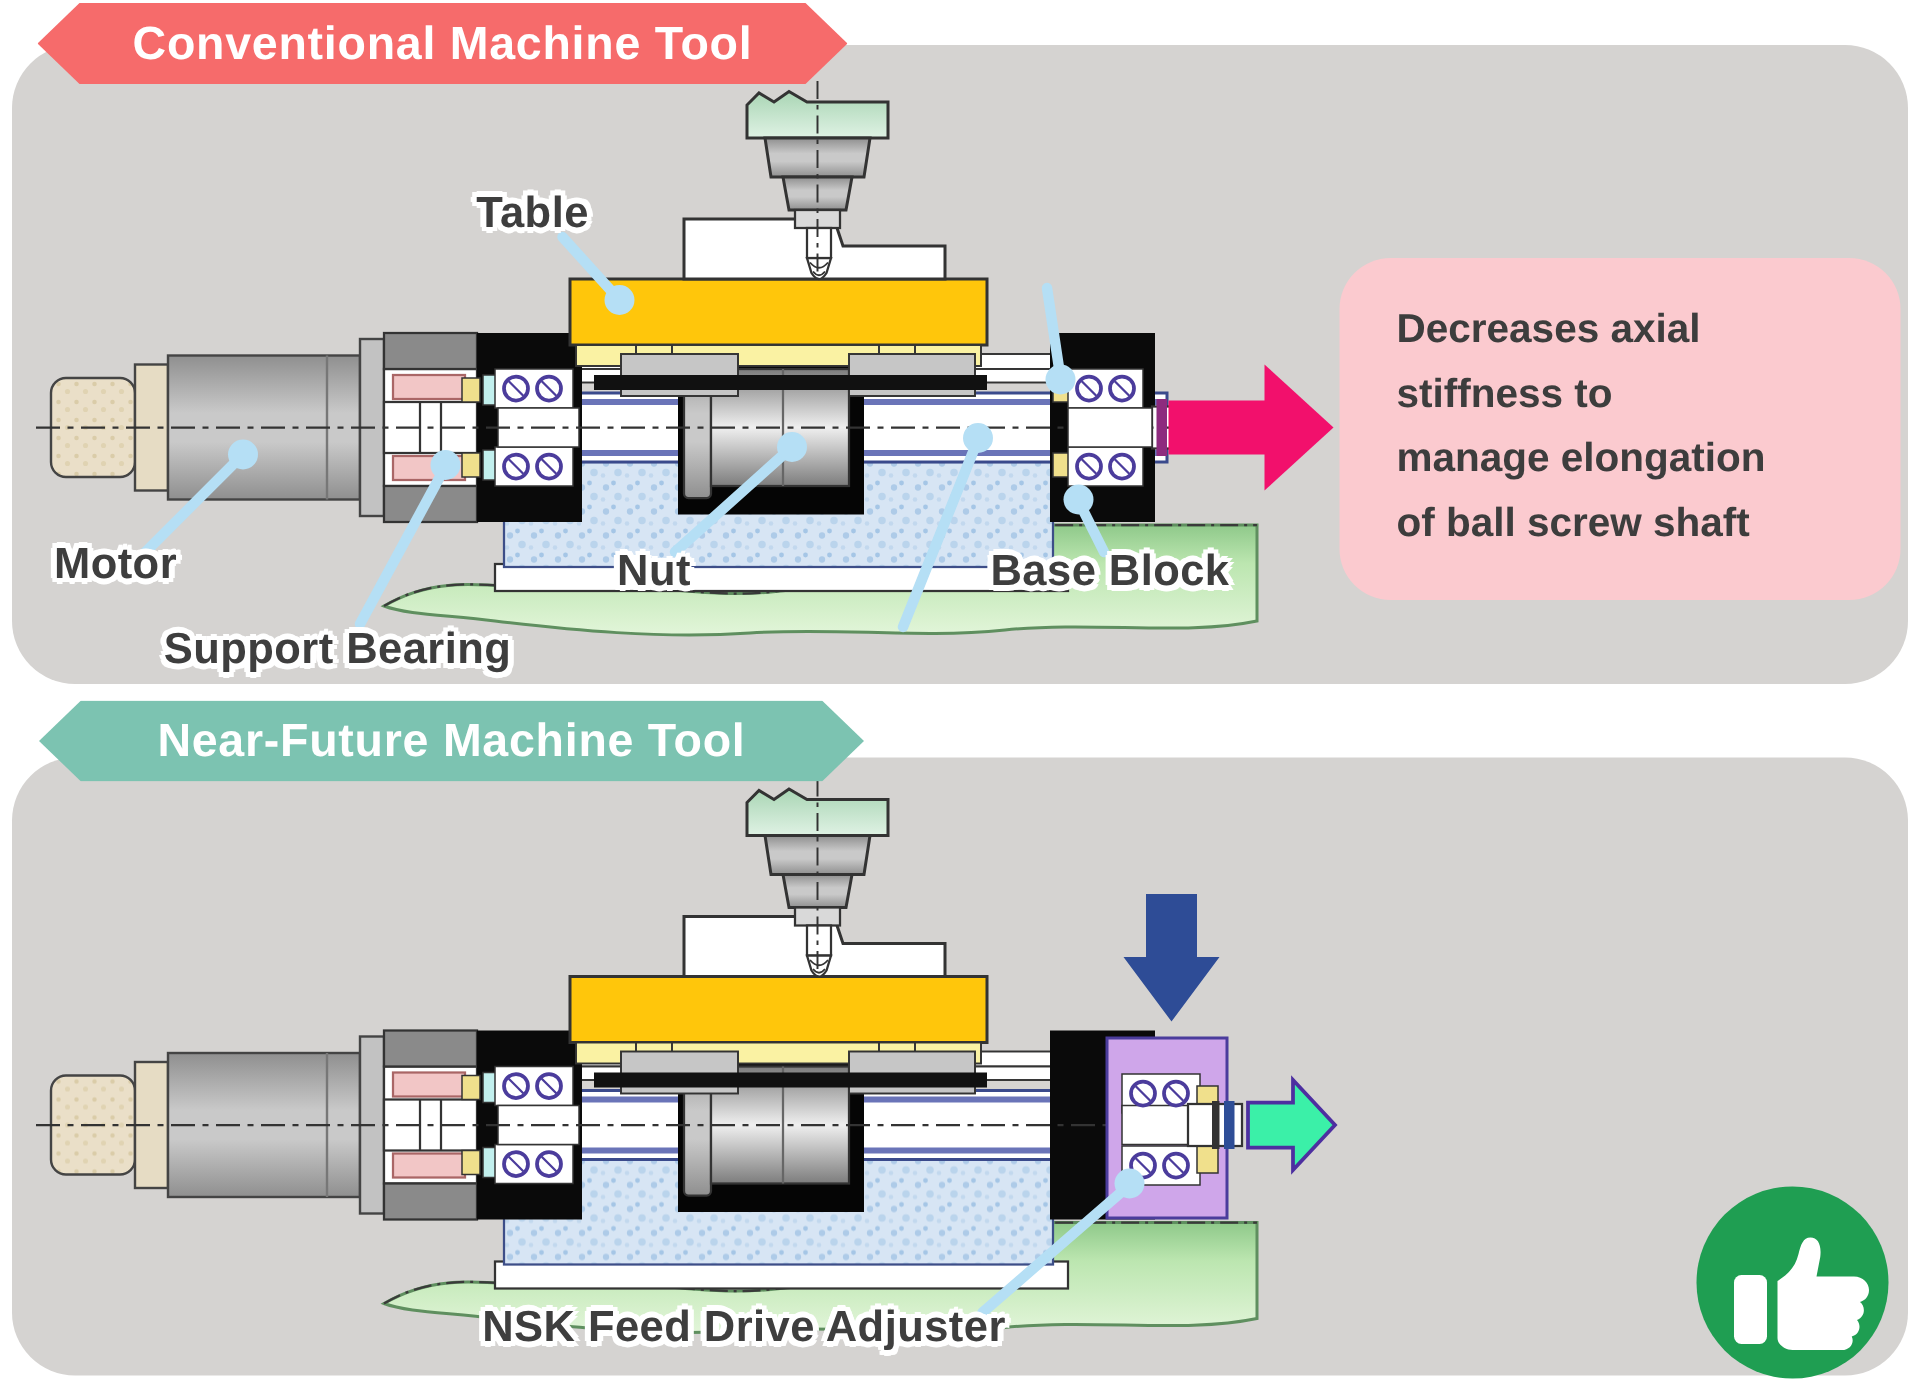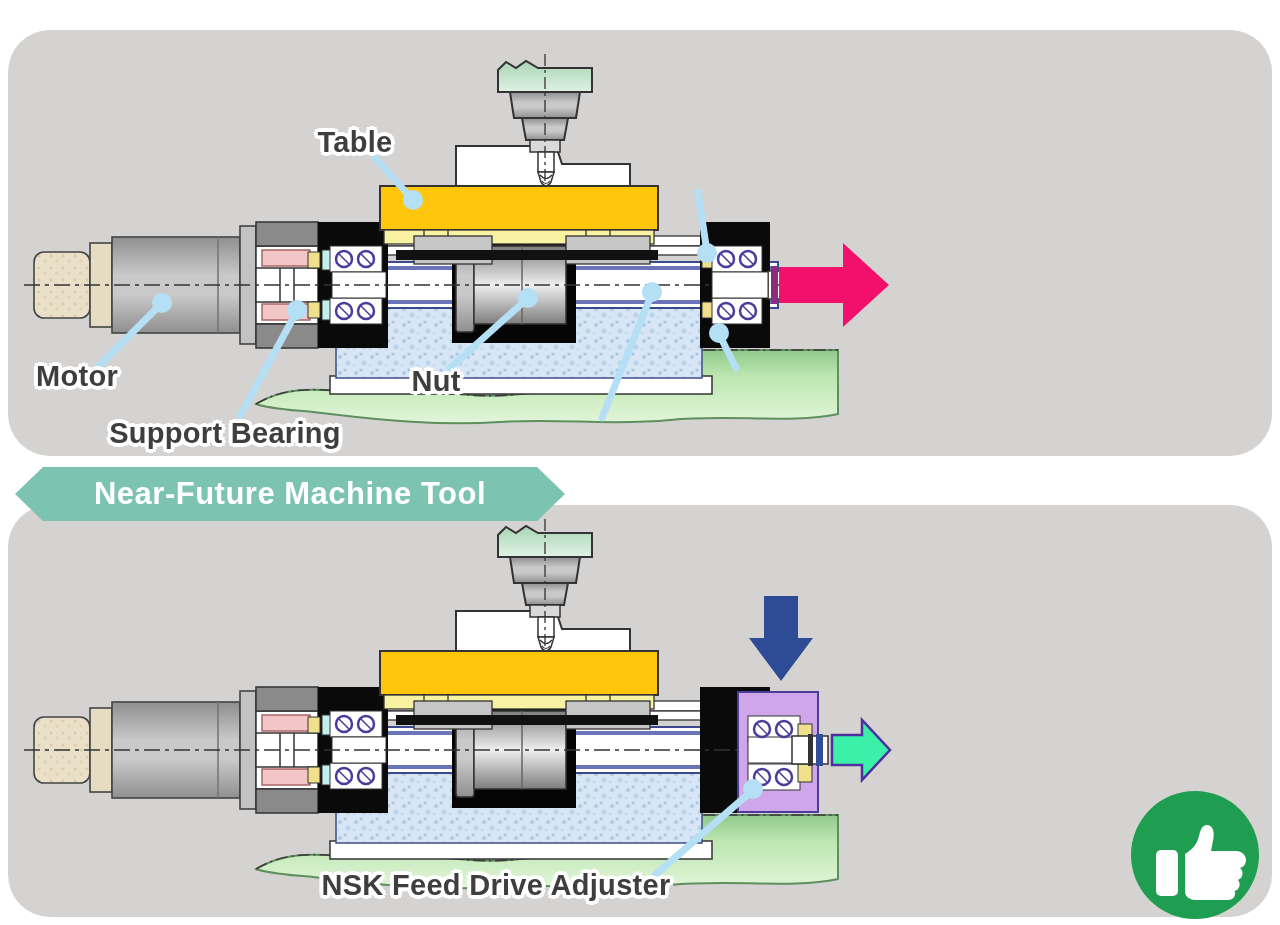--- a/index.html
+++ b/index.html
@@ -5,21 +5,21 @@
   html,body{margin:0;padding:0;background:#fff;}
   #page{position:relative;width:1280px;height:925px;background:#FFFFFF;overflow:hidden;
         font-family:"Liberation Sans",sans-serif;}
   .panel{position:absolute;left:8px;width:1264px;background:#D5D3D1;border-radius:42px;}
   #panel-top{top:30px;height:426px;}
   #panel-bottom{top:505px;height:412px;}
   .banner{position:absolute;display:flex;align-items:center;justify-content:center;
           color:#FFFFFF;font-weight:bold;font-size:31px;letter-spacing:.5px;
           clip-path:polygon(28px 0,calc(100% - 28px) 0,100% 50%,calc(100% - 28px) 100%,28px 100%,0 50%);}
   #banner-top{left:25px;top:2px;width:540px;height:54px;background:#F66B6B;}
-  #banner-bottom{left:15px;top:467px;width:550px;height:54px;background:#7CC3B1;}
+  #banner-bottom{left:26px;top:467px;width:550px;height:54px;background:#7CC3B1;}
   .plabel{position:absolute;transform:translate(-50%,-50%);font-weight:bold;font-size:29px;
           color:#3E3E3E;white-space:pre-line;text-align:left;line-height:32px;letter-spacing:.3px;
           text-shadow:-3px -3px 0 #fff,0 -4px 0 #fff,3px -3px 0 #fff,4px 0 0 #fff,
                       3px 3px 0 #fff,0 4px 0 #fff,-3px 3px 0 #fff,-4px 0 0 #fff,
                       -2px 2px 0 #fff,2px -2px 0 #fff;}
   .callout{position:absolute;left:893px;width:374px;border-radius:34px;
            font-weight:bold;font-size:27px;line-height:43px;color:#3D3D3D;
            white-space:pre-line;padding:26px 0 0 38px;box-sizing:border-box;}
   #callout-pink{top:172px;height:228px;background:#FBCACF;}
   #callout-green{top:597px;height:282px;background:#E3F2EB;}
@@ -246,29 +246,35 @@
       <rect x="816" y="734" width="7" height="32" fill="#2F4E97"></rect>
     </g>
     <polygon points="832,735 862,735 862,720 890,750 862,780 862,765 832,765" fill="#3BF0A8" stroke="#4D2FA0" stroke-width="2.5"></polygon>
     <polygon points="764,596 798,596 798,638 813,638 781,681 749,638 764,638" fill="#2E4C96"></polygon>
     <g stroke="#B5DFF5" stroke-width="7" stroke-linecap="round" fill="#B5DFF5">
       <line x1="655" y1="875" x2="753" y2="790"></line>
         <circle cx="753" cy="789" r="10" stroke="none"></circle>
     </g>
   </svg>
 
+  <div id="banner-top" class="banner">Conventional Machine Tool</div>
   <div id="banner-bottom" class="banner">Near-Future Machine Tool</div>
 
   <div class="plabel" style="left:355px;top:142px;">Table</div>
   <div class="plabel" style="left:77px;top:376px;">Motor</div>
   <div class="plabel" style="left:225px;top:433px;">Support Bearing</div>
   <div class="plabel" style="left:436px;top:381px;">Nut</div>
+  <div class="plabel" style="left:740px;top:381px;">Base Block</div>
 
   <div class="plabel" style="left:452px;top:885px;margin-left:44px;">NSK Feed Drive Adjuster</div>
 
+  <div id="callout-pink" class="callout">Decreases axial
+stiffness to
+manage elongation
+of ball screw shaft</div>
 
   <svg id="thumb-badge" width="134" height="134" viewBox="0 0 134 134">
     <circle cx="67" cy="67" r="64" fill="#1F9E52"></circle>
     <rect x="28" y="62" width="22" height="46" rx="5" fill="#FFFFFF"></rect>
     <path d="M57,104 V66 c8,-5 12,-10 14,-18 c1.5,-6 3,-11 8,-11 c5,0 7.5,5 6.5,13 l-2.5,13 h25
              c6,0 10,4.5 10,9 c0,4 -2.5,7 -6,8 c3.5,2.5 4,9.5 -2,12 c3,3.5 2,9.5 -3.5,11
              c2,4 -1,9 -6.5,9 H67 c-4,0 -10,-3 -10,-8 Z" fill="#FFFFFF"></path>
   </svg>
 
 </div>

